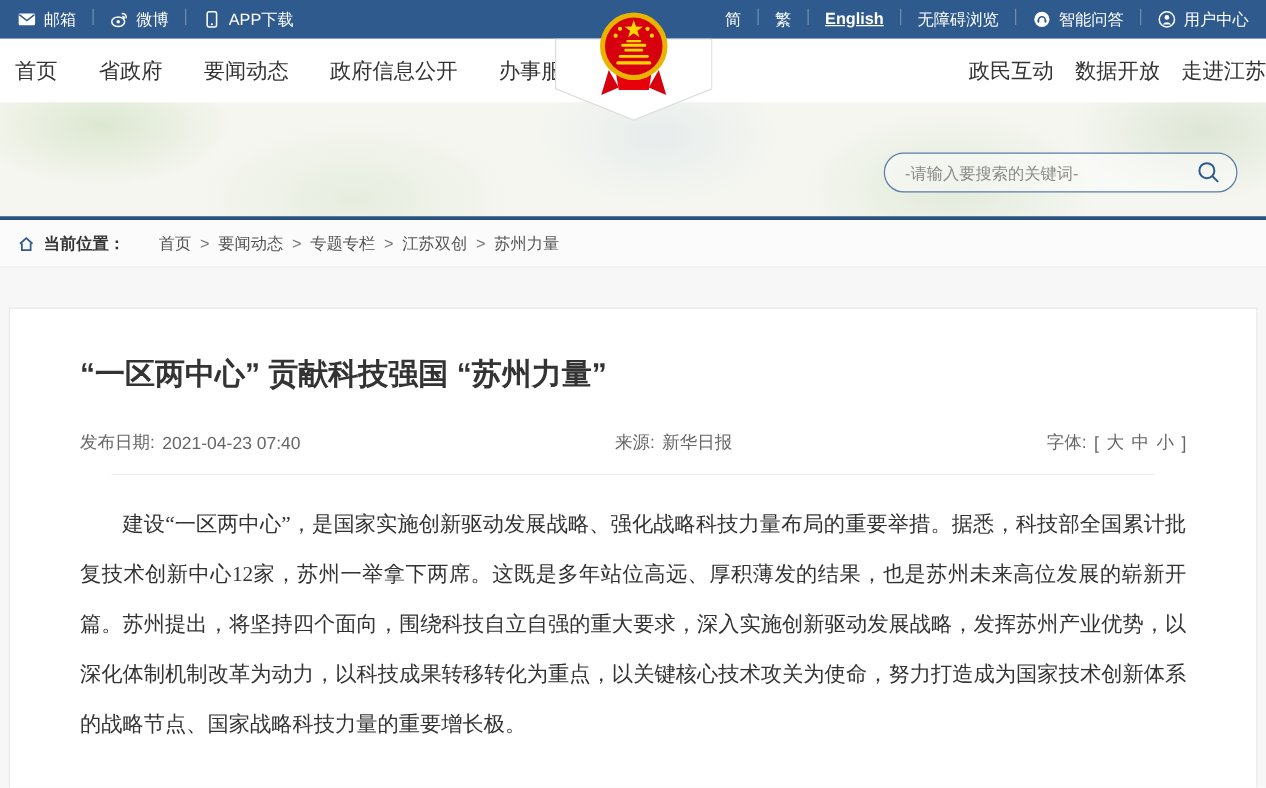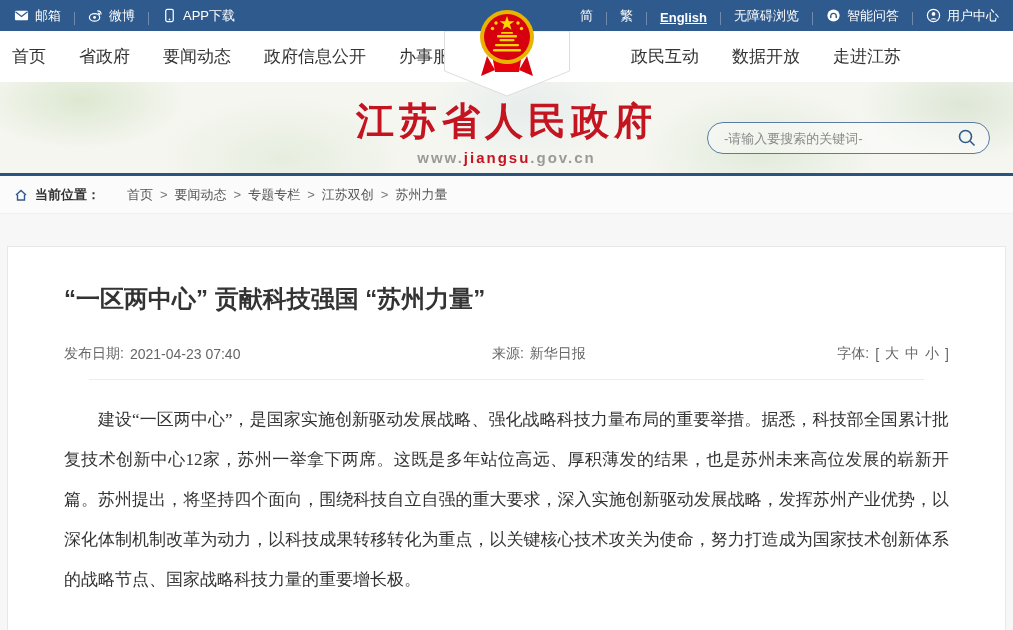--- a/index.html
+++ b/index.html
@@ -3,30 +3,30 @@
 <meta charset="utf-8">
 <style>
   * { margin:0; padding:0; box-sizing:border-box; }
   html,body { width:1013px; height:630px; overflow:hidden; background:#f7f7f7;
     font-family:"Liberation Sans","DejaVu Sans",sans-serif; }
   .page { position:relative; width:1013px; height:630px; }
 
   
   .topbar { height:31px; background:#2f5a8d; display:flex; align-items:center;
     justify-content:space-between; padding:0 14px; color:#ffffff; font-size:13px; }
-  .topbar-group { display:flex; align-items:flex-end; }
+  .topbar-group { display:flex; align-items:flex-start; }
   .topbar-item { display:flex; align-items:center; gap:6px; color:#ffffff; cursor:pointer; white-space:nowrap; }
   .tsep { width:1px; height:13px; background:#6f8cb0; margin:0 13px; }
   .ticon { display:inline-flex; width:15px; height:15px; }
   .ticon svg { width:15px; height:15px; }
 
   
   .navbar { height:51px; background:#ffffff; display:flex; align-items:center; position:relative; }
   .nav-left { display:flex; gap:33px; padding-left:12px; }
-  .nav-right { display:flex; gap:33px; margin-left:auto; margin-right:112px; }
+  .nav-right { display:flex; gap:17px; margin-left:auto; }
   .nav-item { font-size:17px; color:#333333; cursor:pointer; white-space:nowrap; }
 
   
   .banner { position:relative; height:94px; border-bottom:3px solid #2a5380;
     background:
       radial-gradient(ellipse 150px 70px at 8% 20%, rgba(190,214,170,.45), transparent 70%),
       radial-gradient(ellipse 180px 90px at 28% 85%, rgba(208,224,196,.40), transparent 70%),
       radial-gradient(ellipse 140px 80px at 52% 30%, rgba(205,220,230,.35), transparent 70%),
       radial-gradient(ellipse 170px 90px at 75% 75%, rgba(196,218,186,.40), transparent 70%),
       radial-gradient(ellipse 150px 80px at 95% 25%, rgba(186,208,176,.40), transparent 70%),
@@ -161,24 +161,20 @@
       <span class="nav-item">办事服务</span>
     </div>
     <div class="nav-right">
       <span class="nav-item">政民互动</span>
       <span class="nav-item">数据开放</span>
       <span class="nav-item">走进江苏</span>
     </div>
   </div>
 
   <div class="banner">
-    <div class="site-title-block">
-      <div class="site-name">江苏省人民政府</div>
-      <div class="site-url"><span>www.</span><span class="red">jiangsu</span><span>.gov.cn</span></div>
-    </div>
     <div class="search-box">
       <input type="text" placeholder="-请输入要搜索的关键词-" style="">
       <span class="search-btn">
         <span style="display:inline-flex;">
           <svg width="22" height="22" viewBox="0 0 22 22">
               <circle cx="9.5" cy="9.5" r="6" fill="none" stroke="#2f5a8d" stroke-width="1.6"></circle>
               <line x1="14" y1="14" x2="18.5" y2="18.5" stroke="#2f5a8d" stroke-width="1.6"></line>
             </svg>
         </span>
       </span>

